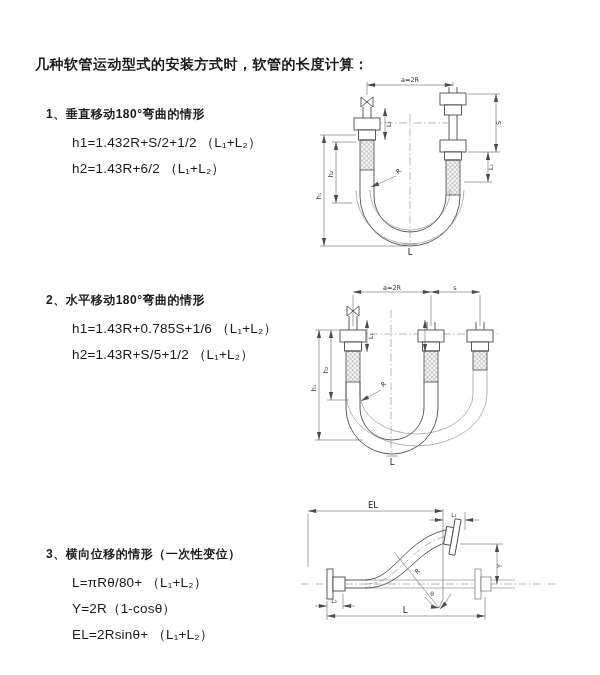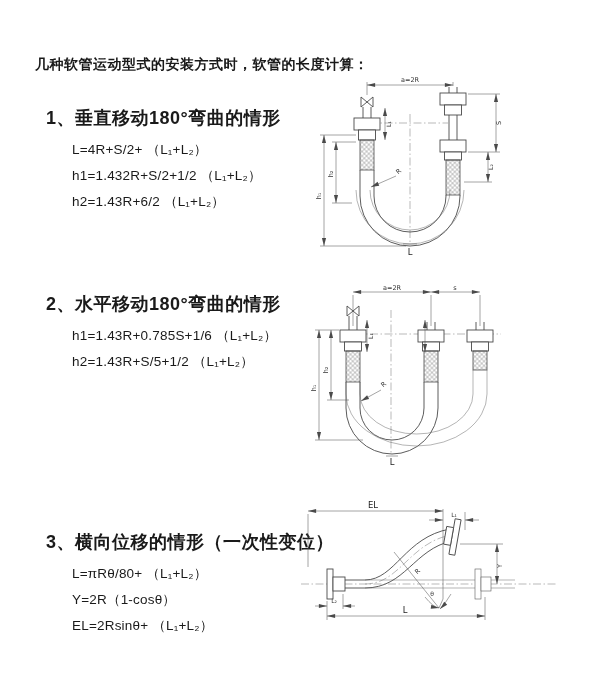--- a/index.html
+++ b/index.html
@@ -1,20 +1,20 @@
 <!DOCTYPE html>
 <html><head>
 <meta charset="utf-8">
 <style>
   html,body{margin:0;padding:0;background:#fff;}
   #page{position:relative;width:600px;height:675px;background:#ffffff;overflow:hidden;
         font-family:"Liberation Sans","DejaVu Sans",sans-serif;color:#1a1a1a;}
   .title{position:absolute;left:35px;top:21px;font-size:14px;font-weight:700;letter-spacing:.5px;margin-top:35px;}
   .sec{position:absolute;left:46px;}
-  .sec-heading{font-size:18px;font-weight:700;letter-spacing:.5px;}
+  .sec-heading{font-size:12px;font-weight:700;letter-spacing:.5px;}
   .fwrap{margin-left:26px;margin-top:7px;}
   .formula{font-size:13.5px;font-weight:400;letter-spacing:.2px;height:26px;line-height:26px;white-space:nowrap;}
   #svg1{position:absolute;left:310px;top:70px;}
   #svg2{position:absolute;left:303px;top:282px;}
   #svg3{position:absolute;left:293px;top:497px;}
   .pl{fill:none;stroke:#4a4a4a;stroke-width:.9;}
   .fl{fill:#fff;stroke:#4a4a4a;stroke-width:.9;}
   .flt{fill:#fff;stroke:#5a5a5a;stroke-width:.6;}
   .tl{fill:none;stroke:#5a5a5a;stroke-width:.55;}
   .gl{fill:none;stroke:#6a6a6a;stroke-width:.5;}
@@ -28,35 +28,34 @@
 </head>
 <body>
 
 <div id="page">
 
   <div class="title">几种软管运动型式的安装方式时，软管的长度计算：</div>
 
   <div class="sec" style="top:106px;">
     <div class="sec-heading">1、垂直移动180°弯曲的情形</div>
     <div class="fwrap">
-      <div class="formula">L=4R+S/2+ （L₁+L₂）</div>
       <div class="formula">h1=1.432R+S/2+1/2 （L₁+L₂）</div>
       <div class="formula">h2=1.43R+6/2 （L₁+L₂）</div>
     </div>
   </div>
 
   <div class="sec" style="top:292px;">
     <div class="sec-heading">2、水平移动180°弯曲的情形</div>
     <div class="fwrap">
       <div class="formula">h1=1.43R+0.785S+1/6 （L₁+L₂）</div>
       <div class="formula">h2=1.43R+S/5+1/2 （L₁+L₂）</div>
     </div>
   </div>
 
-  <div class="sec" style="top:530px;">
+  <div class="sec" style="top:546px;">
     <div class="sec-heading">3、横向位移的情形（一次性变位）</div>
     <div class="fwrap">
       <div class="formula">L=πRθ/80+ （L₁+L₂）</div>
       <div class="formula">Y=2R（1-cosθ）</div>
       <div class="formula">EL=2Rsinθ+ （L₁+L₂）</div>
     </div>
   </div>
 
   <svg id="svg1" width="210" height="190" viewBox="0 0 210 190">
     <defs>

